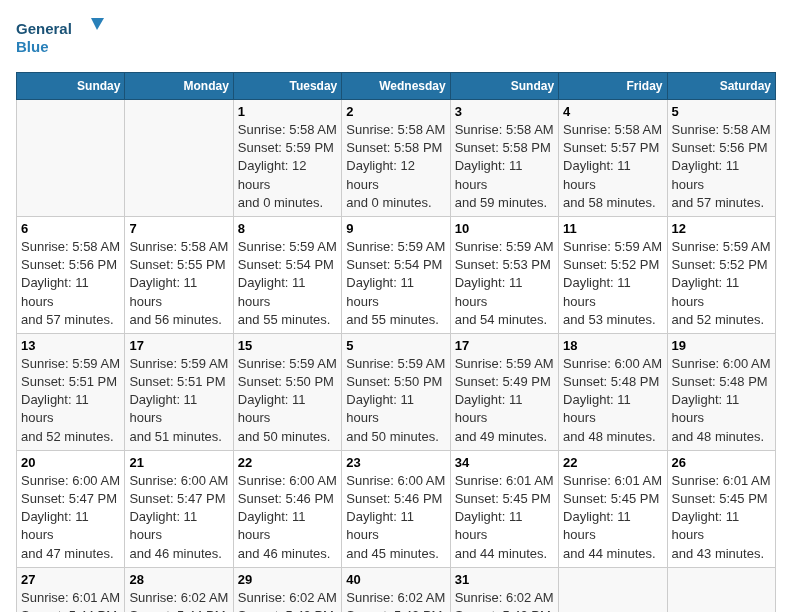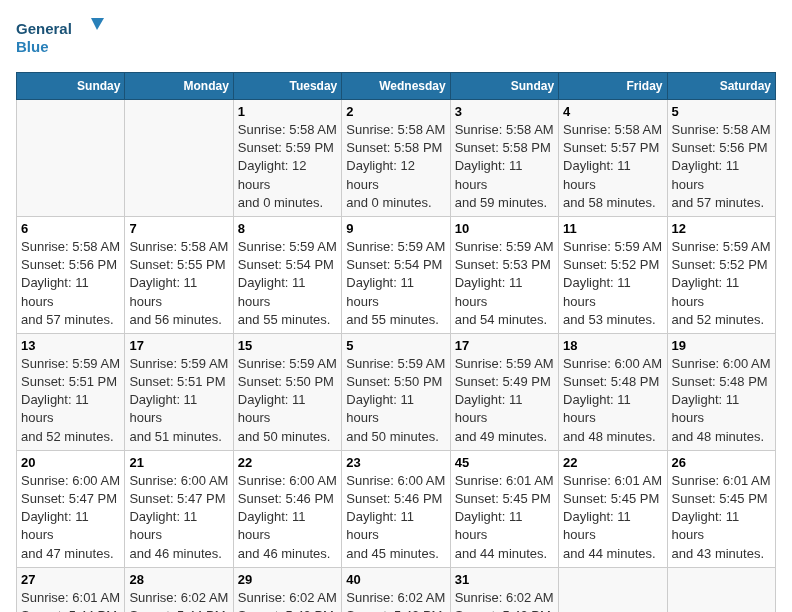--- a/index.html
+++ b/index.html
@@ -270,21 +270,21 @@
 and 46 minutes.</div>
         </td>
         <td>
           <span class="day-num">23</span>
           <div class="day-info" style="white-space: pre-line;">Sunrise: 6:00 AM
 Sunset: 5:46 PM
 Daylight: 11 hours
 and 45 minutes.</div>
         </td>
         <td>
-          <span class="day-num">45</span>
+          <span class="day-num">34</span>
           <div class="day-info" style="white-space: pre-line;">Sunrise: 6:01 AM
 Sunset: 5:45 PM
 Daylight: 11 hours
 and 44 minutes.</div>
         </td>
         <td>
           <span class="day-num">22</span>
           <div class="day-info" style="white-space: pre-line;">Sunrise: 6:01 AM
 Sunset: 5:45 PM
 Daylight: 11 hours

